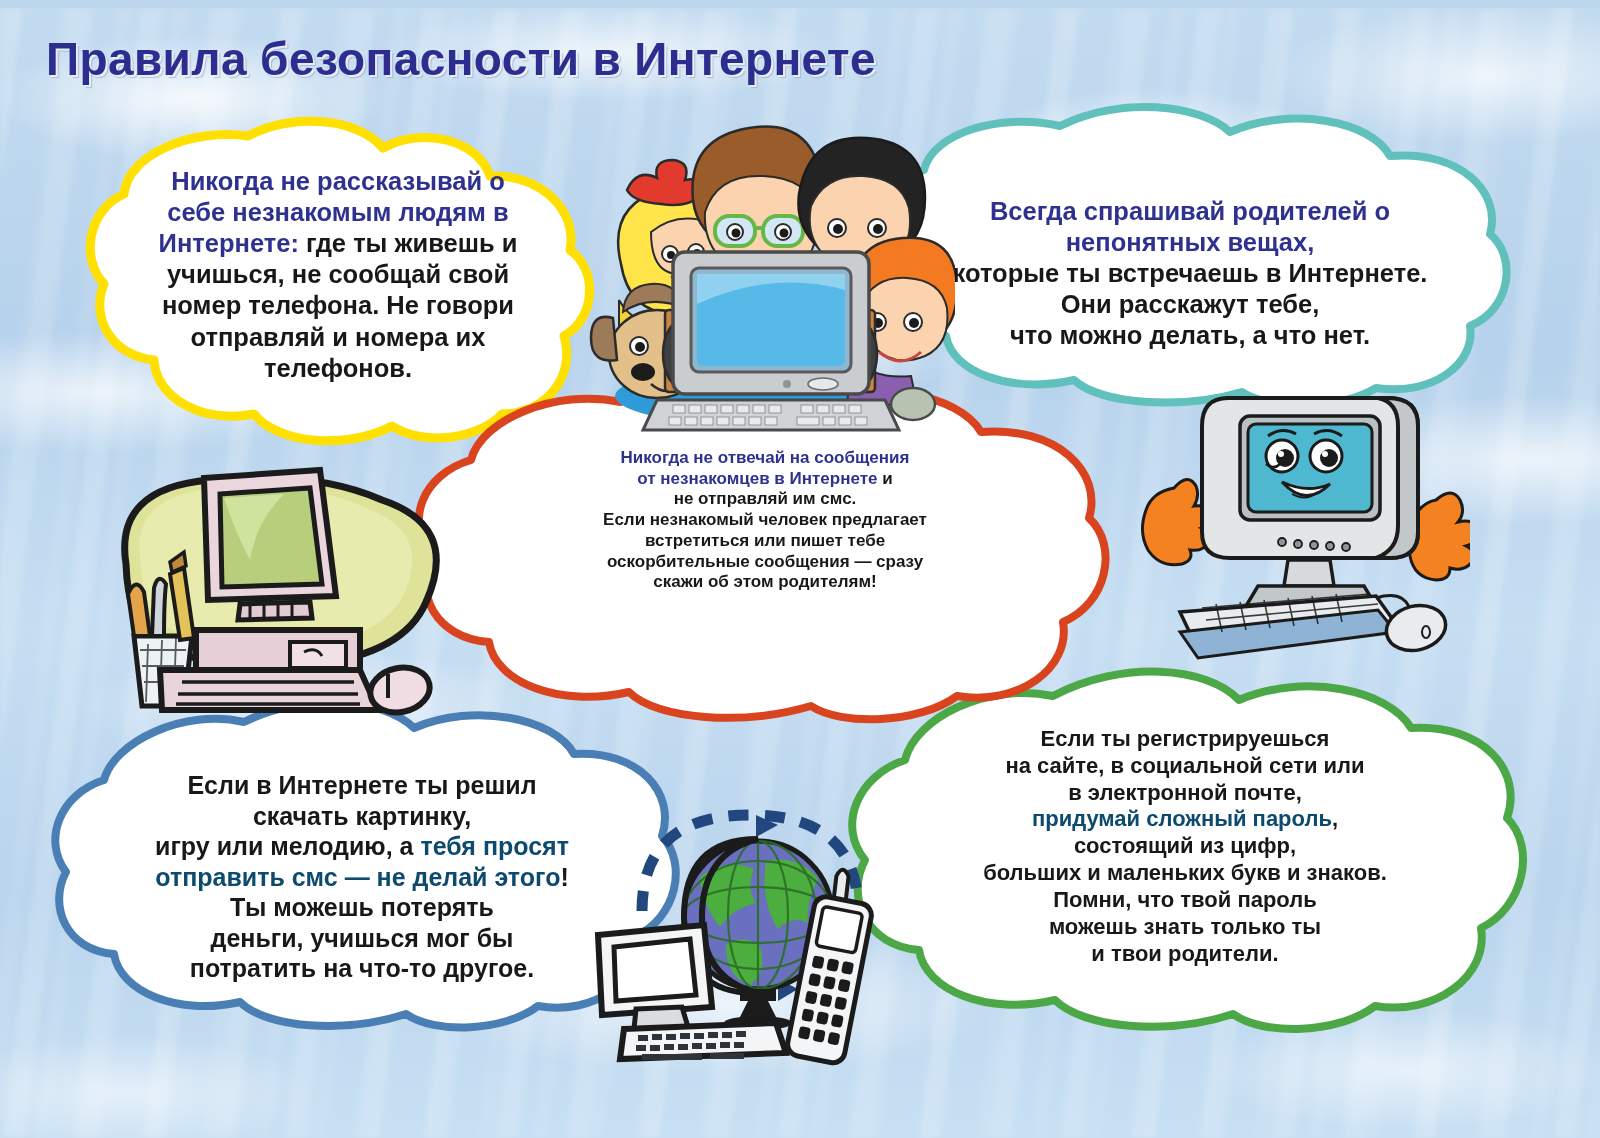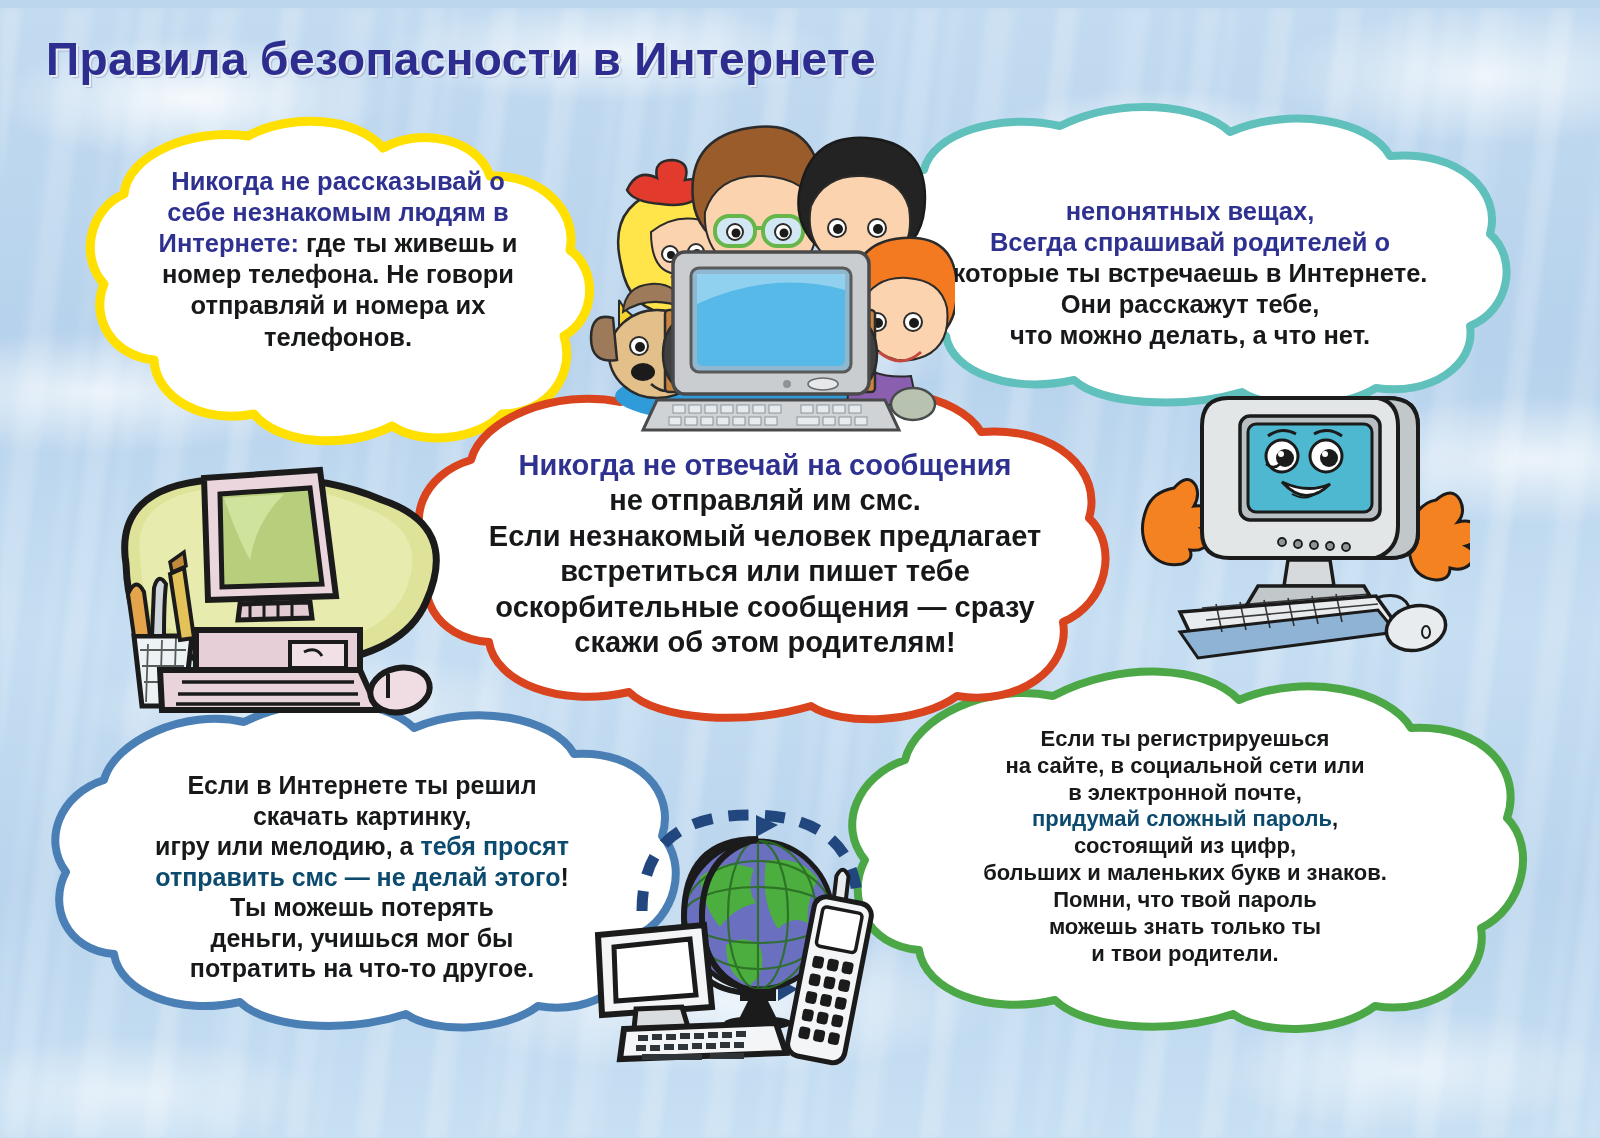--- a/index.html
+++ b/index.html
@@ -76,55 +76,57 @@
                C462 56 500 92 492 132 C520 152 518 200 486 218
                C498 256 470 296 424 296 C400 322 344 328 314 308
                C268 332 200 326 176 296 C124 306 78 280 76 242
                C34 238 12 200 26 166 C2 140 10 92 46 76
                C50 36 114 10 170 18 Z" fill="#ffffff" stroke="#FFE000" stroke-width="9" stroke-linejoin="round"></path>
     </svg>
     <div class="cloud-text" style="left:40px;top:48px;width:440px;font-size:25.5px;">
       <div><span class="hl">Никогда не рассказывай о</span></div>
       <div><span class="hl">себе незнакомым людям в</span></div>
       <div><span class="hl">Интернете:</span> где ты живешь и</div>
+      <div>учишься, не сообщай свой</div>
       <div>номер телефона. Не говори</div>
       <div>отправляй и номера их</div>
       <div>телефонов.</div>
     </div>
   </div>
 
   <div class="cloud-wrap" style="left:870px;top:96px;width:640px;height:300px;">
     <svg width="640" height="300" viewBox="0 0 640 300" aria-hidden="true">
       <path d="M190 22 C250 -8 330 0 360 28 C420 2 500 16 520 52
                C590 46 632 88 620 130 C648 154 640 206 600 222
                C606 262 560 292 506 284 C470 306 400 306 372 288
                C310 306 230 300 204 276 C140 290 82 268 76 232
                C26 228 4 186 22 154 C-6 122 10 78 54 66
                C62 30 128 8 190 22 Z" fill="#ffffff" stroke="#5fc0bc" stroke-width="8" stroke-linejoin="round"></path>
     </svg>
     <div class="cloud-text" style="left:36px;top:92px;width:568px;font-size:25.5px;">
+      <div><span class="hl">Всегда спрашивай родителей о</span></div>
       <div><span class="hl">непонятных вещах,</span></div>
-      <div><span class="hl">Всегда спрашивай родителей о</span></div>
       <div>которые ты встречаешь в Интернете.</div>
       <div>Они расскажут тебе,</div>
       <div>что можно делать, а что нет.</div>
     </div>
   </div>
 
   <div class="cloud-wrap" style="left:425px;top:368px;width:680px;height:355px;z-index:6;">
     <svg width="680" height="355" viewBox="0 0 680 355" aria-hidden="true">
       <path d="M196 26 C262 -8 352 -2 384 30 C448 2 534 18 556 56
                C632 50 678 96 664 142 C694 170 682 228 638 246
                C646 292 594 330 532 320 C494 348 416 350 386 330
                C318 350 232 344 204 316 C134 332 70 306 64 266
                C10 262 -12 216 8 180 C-22 146 -2 98 46 84
                C56 44 130 12 196 26 Z" fill="#ffffff" stroke="#d9441f" stroke-width="8" stroke-linejoin="round"></path>
     </svg>
-    <div class="cloud-text" style="left:34px;top:72px;width:612px;font-size:29px;">
+    <div class="cloud-text" style="left:34px;top:72px;width:612px;font-size:17px;">
       <div><span class="hl">Никогда не отвечай на сообщения</span></div>
+      <div><span class="hl">от незнакомцев в Интернете</span> и</div>
       <div>не отправляй им смс.</div>
       <div>Если незнакомый человек предлагает</div>
       <div>встретиться или пишет тебе</div>
       <div>оскорбительные сообщения — сразу</div>
       <div>скажи об этом родителям!</div>
     </div>
   </div>
 
   <div class="cloud-wrap" style="left:62px;top:690px;width:600px;height:345px;">
     <svg width="600" height="345" viewBox="0 0 600 345" aria-hidden="true">

